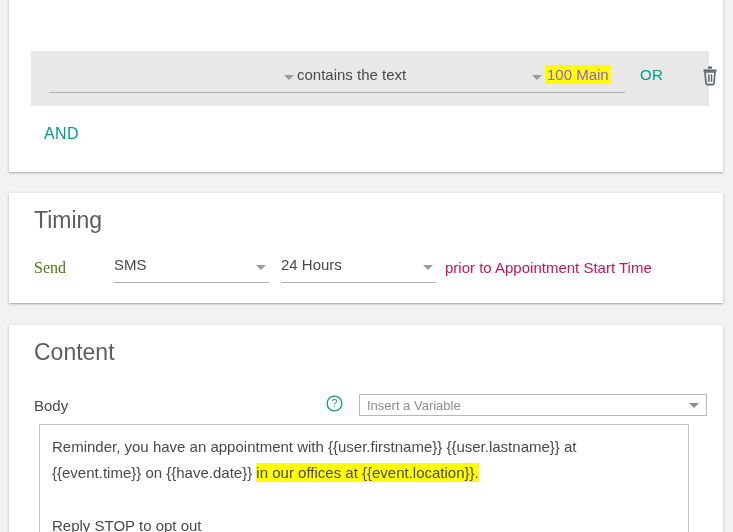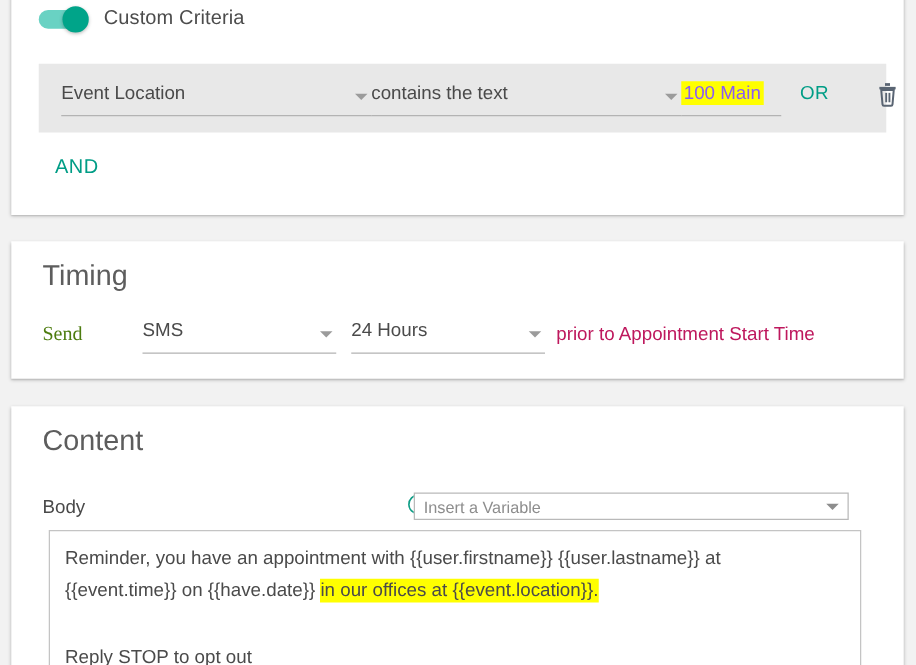--- a/index.html
+++ b/index.html
@@ -200,21 +200,21 @@
   }
   #help-icon {
     position: absolute;
     left: 317px;
     top: 70px;
     width: 17px;
     height: 17px;
   }
   #variable-select {
     position: absolute;
-    left: 322px;
+    left: 350px;
     top: 69px;
     width: 348px;
     height: 22px;
     border: 1px solid #b9b9b9;
     background: #ffffff;
     box-sizing: border-box;
   }
   #variable-select .ph {
     position: absolute;
     left: 7px;
@@ -259,31 +259,24 @@
     padding: 1px 0;
   }
 </style>
 </head>
 <body>
 
 <div class="page">
 
   <div class="card" id="card-criteria">
 
-    <div class="toggle-row">
-      <div class="switch">
-        <div class="knob"></div>
-      </div>
-      <span class="toggle-label">Custom Criteria</span>
-    </div>
 
     <div class="criteria-box">
 
       <div class="select-under" id="crit-field">
-        <span class="val">Event Location</span>
         <span class="caret"></span>
       </div>
 
       <div class="select-under" id="crit-op">
         <span class="val">contains the text</span>
         <span class="caret"></span>
       </div>
 
       <div id="crit-value">
         <span class="val">100 Main</span>

